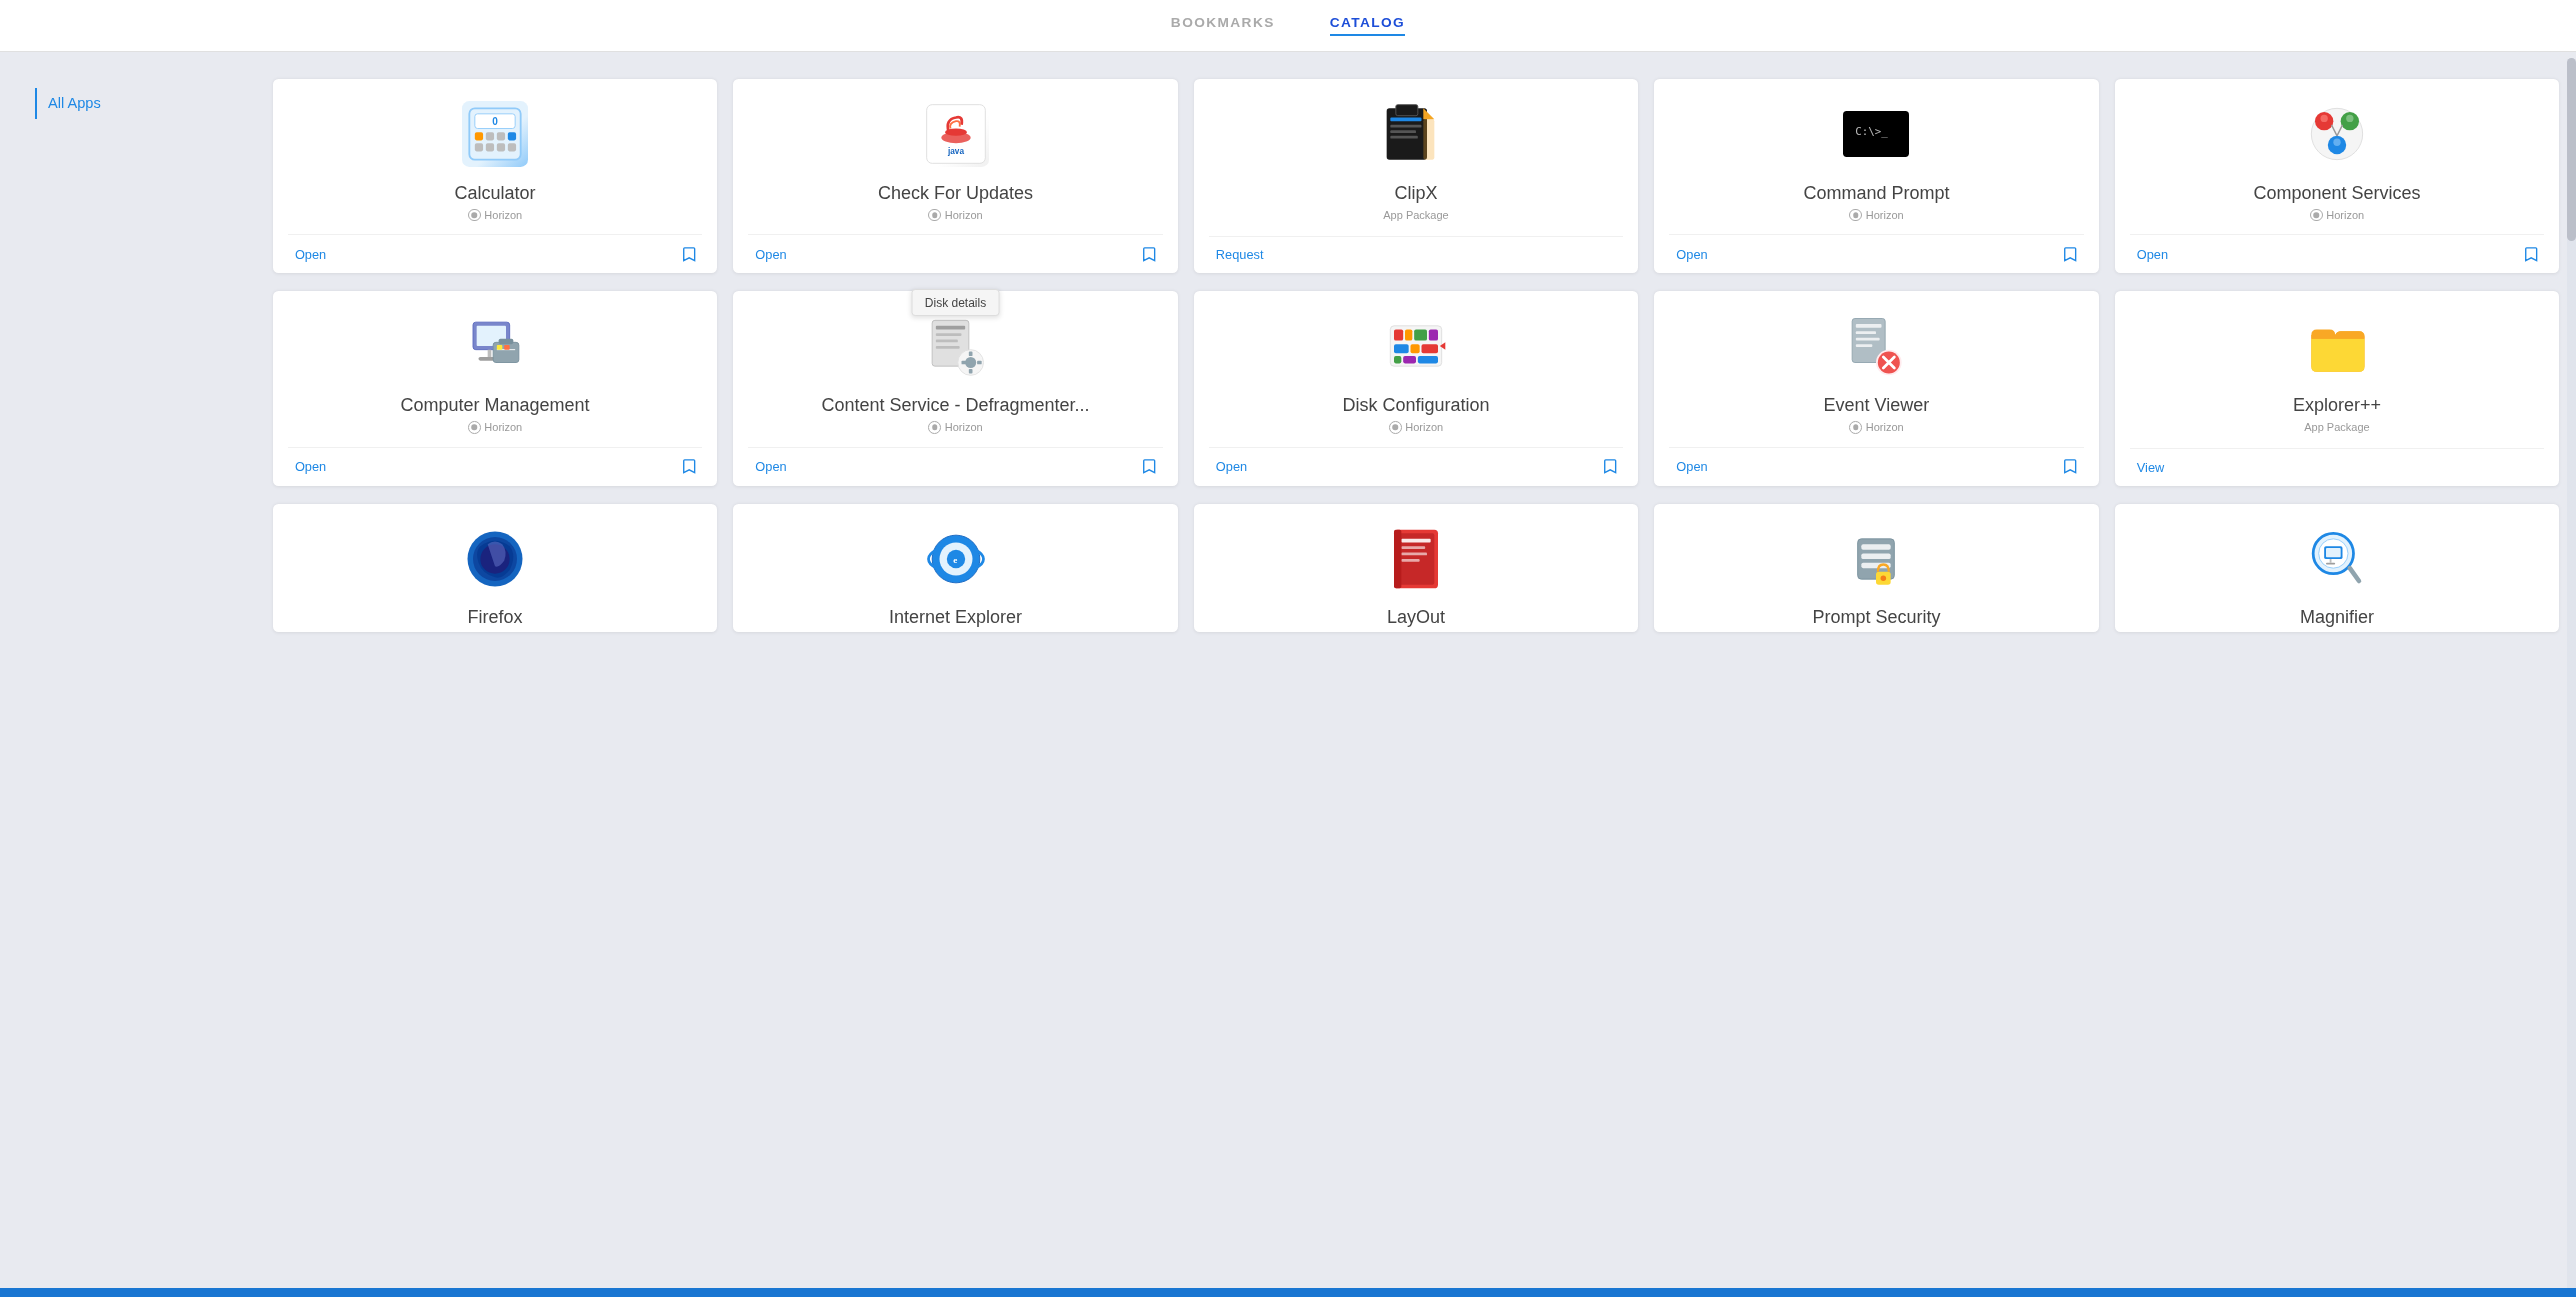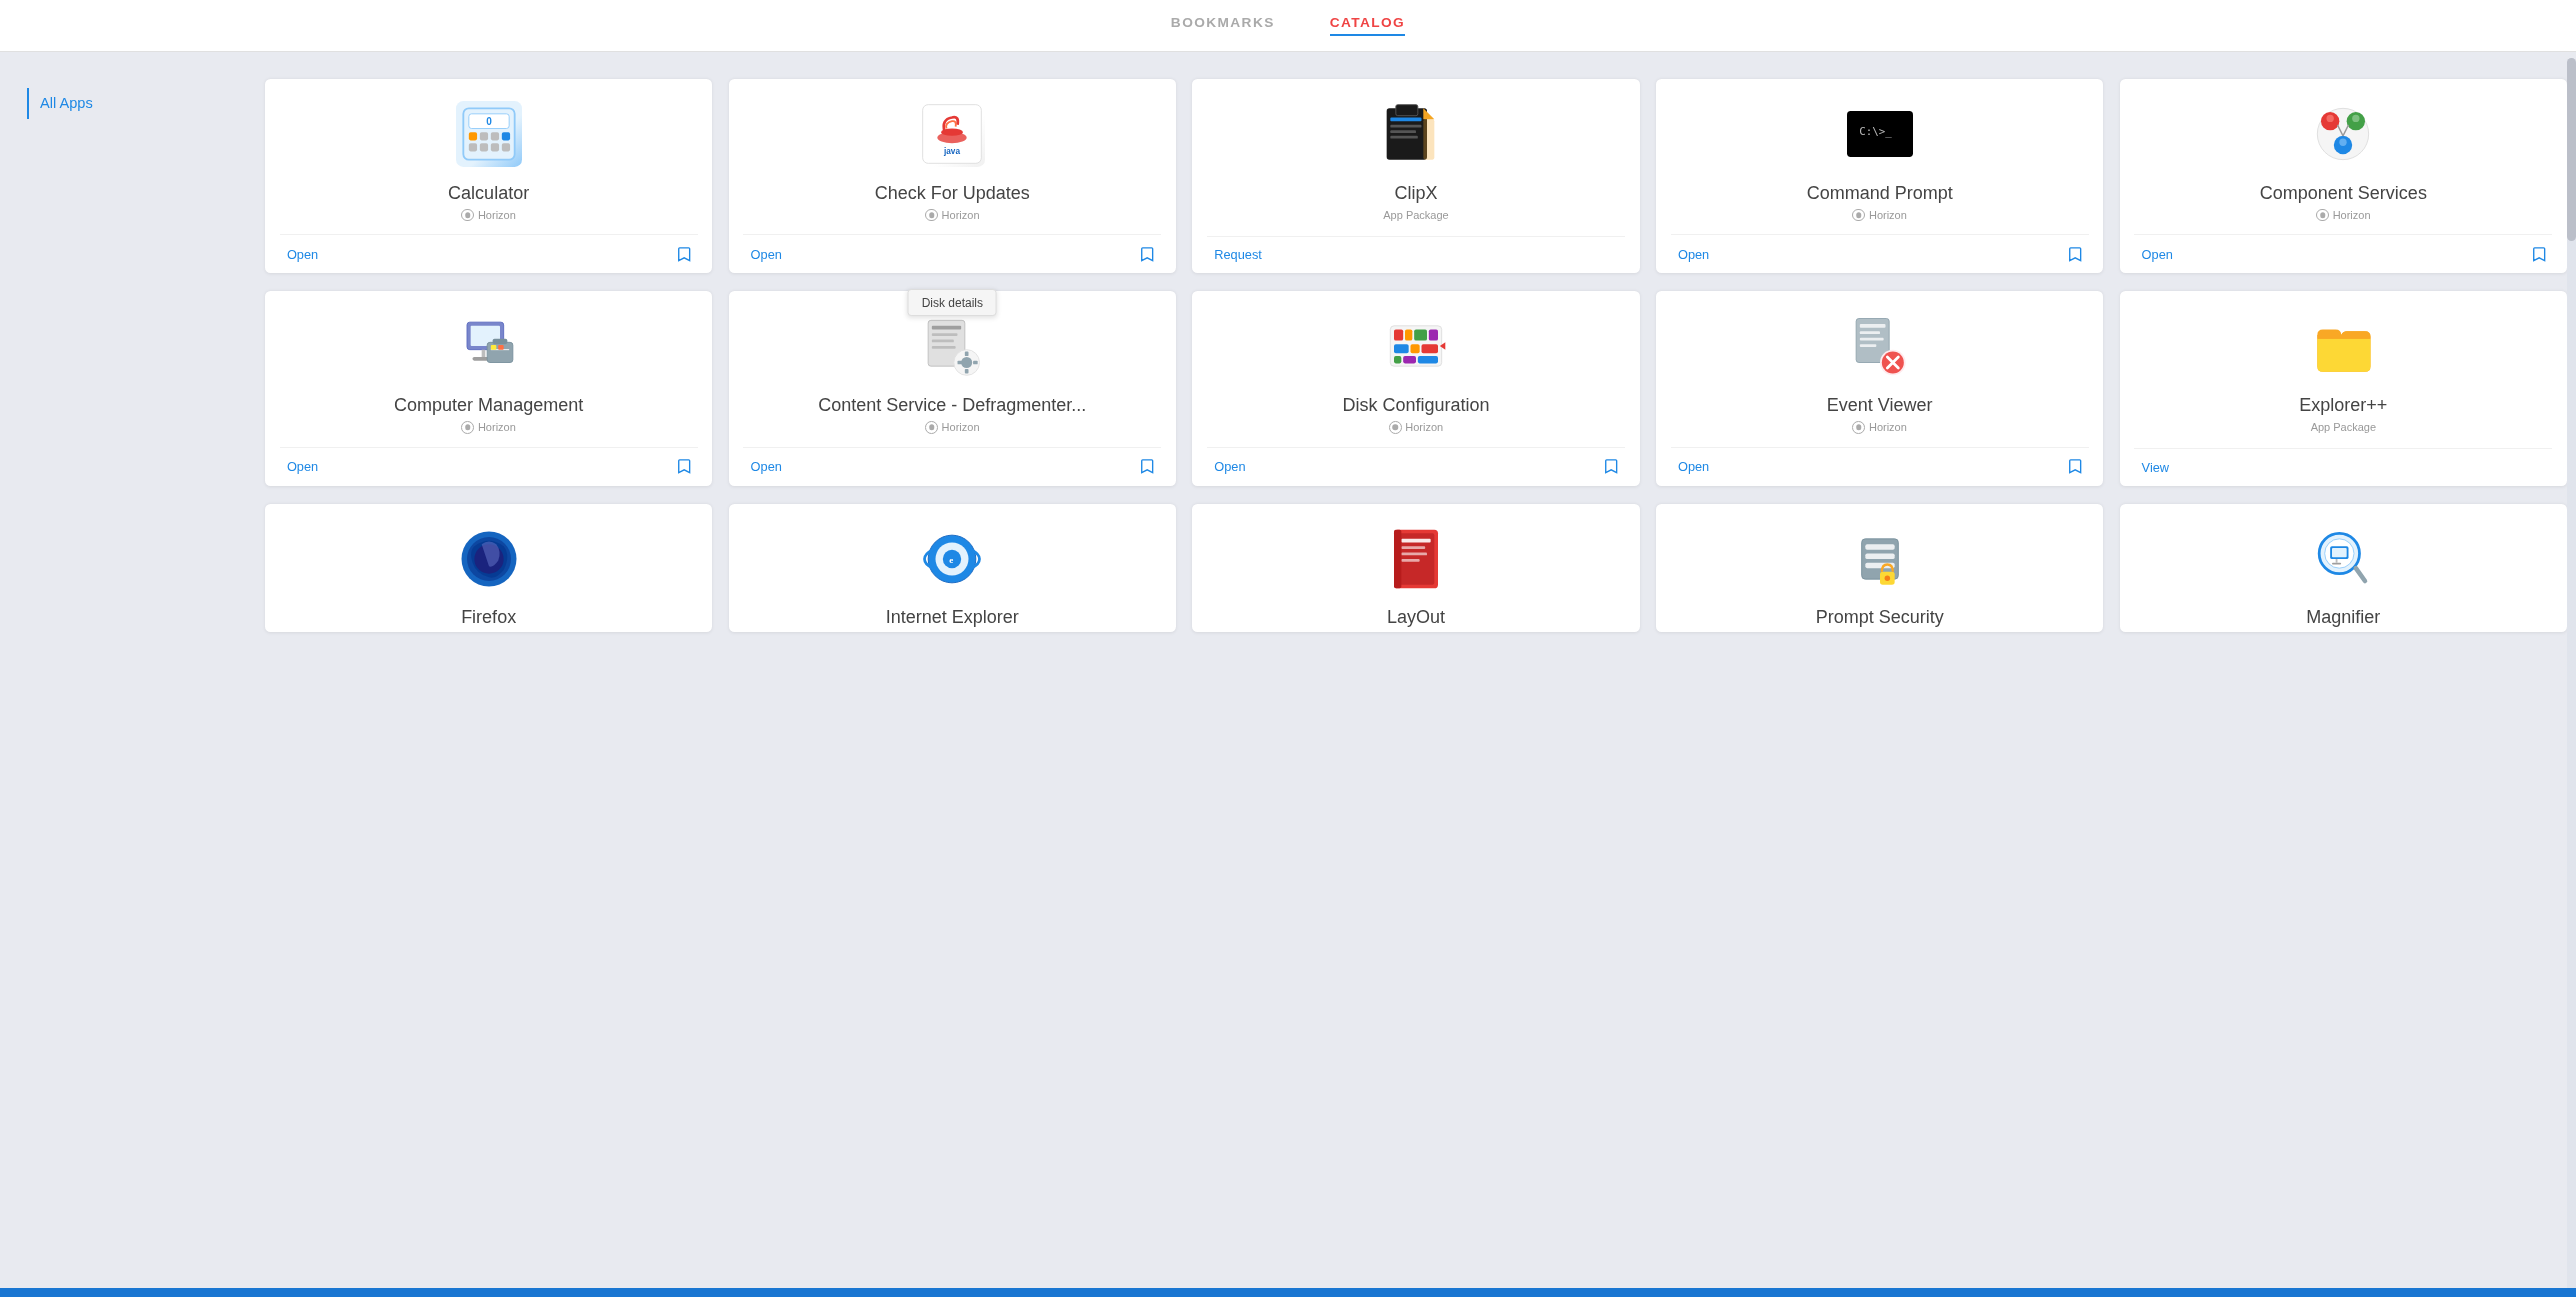--- a/index.html
+++ b/index.html
@@ -26,28 +26,28 @@
     .nav-tab {
       font-size: 13.7px;
       font-weight: 600;
       letter-spacing: 1.4px;
       color: #aaa;
       cursor: pointer;
       padding-bottom: 3.7px;
       text-decoration: none;
     }
     .nav-tab.active {
-      color: #ef4444;
+      color: #1d4ed8;
       border-bottom: 2.7px solid #1e88e5;
     }
 
     
     .main-layout {
       display: flex;
-      padding: 18px 0;
+      padding: 18px 8px;
     }
 
     
     .sidebar {
       width: 256px;
       min-width: 183px;
       padding: 18px 27px;
       flex-shrink: 0;
     }
     .sidebar-item {

